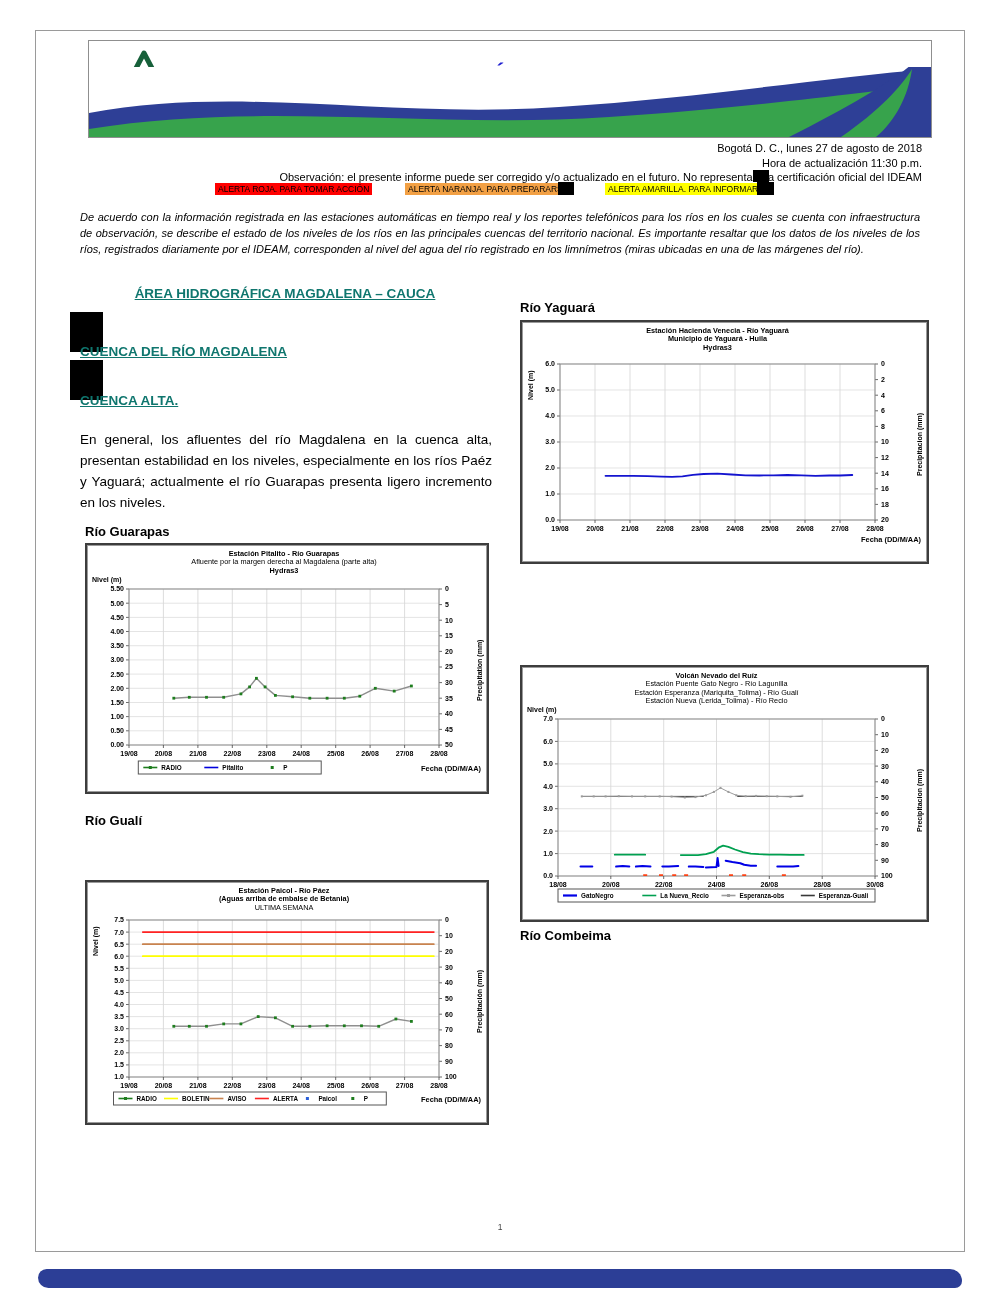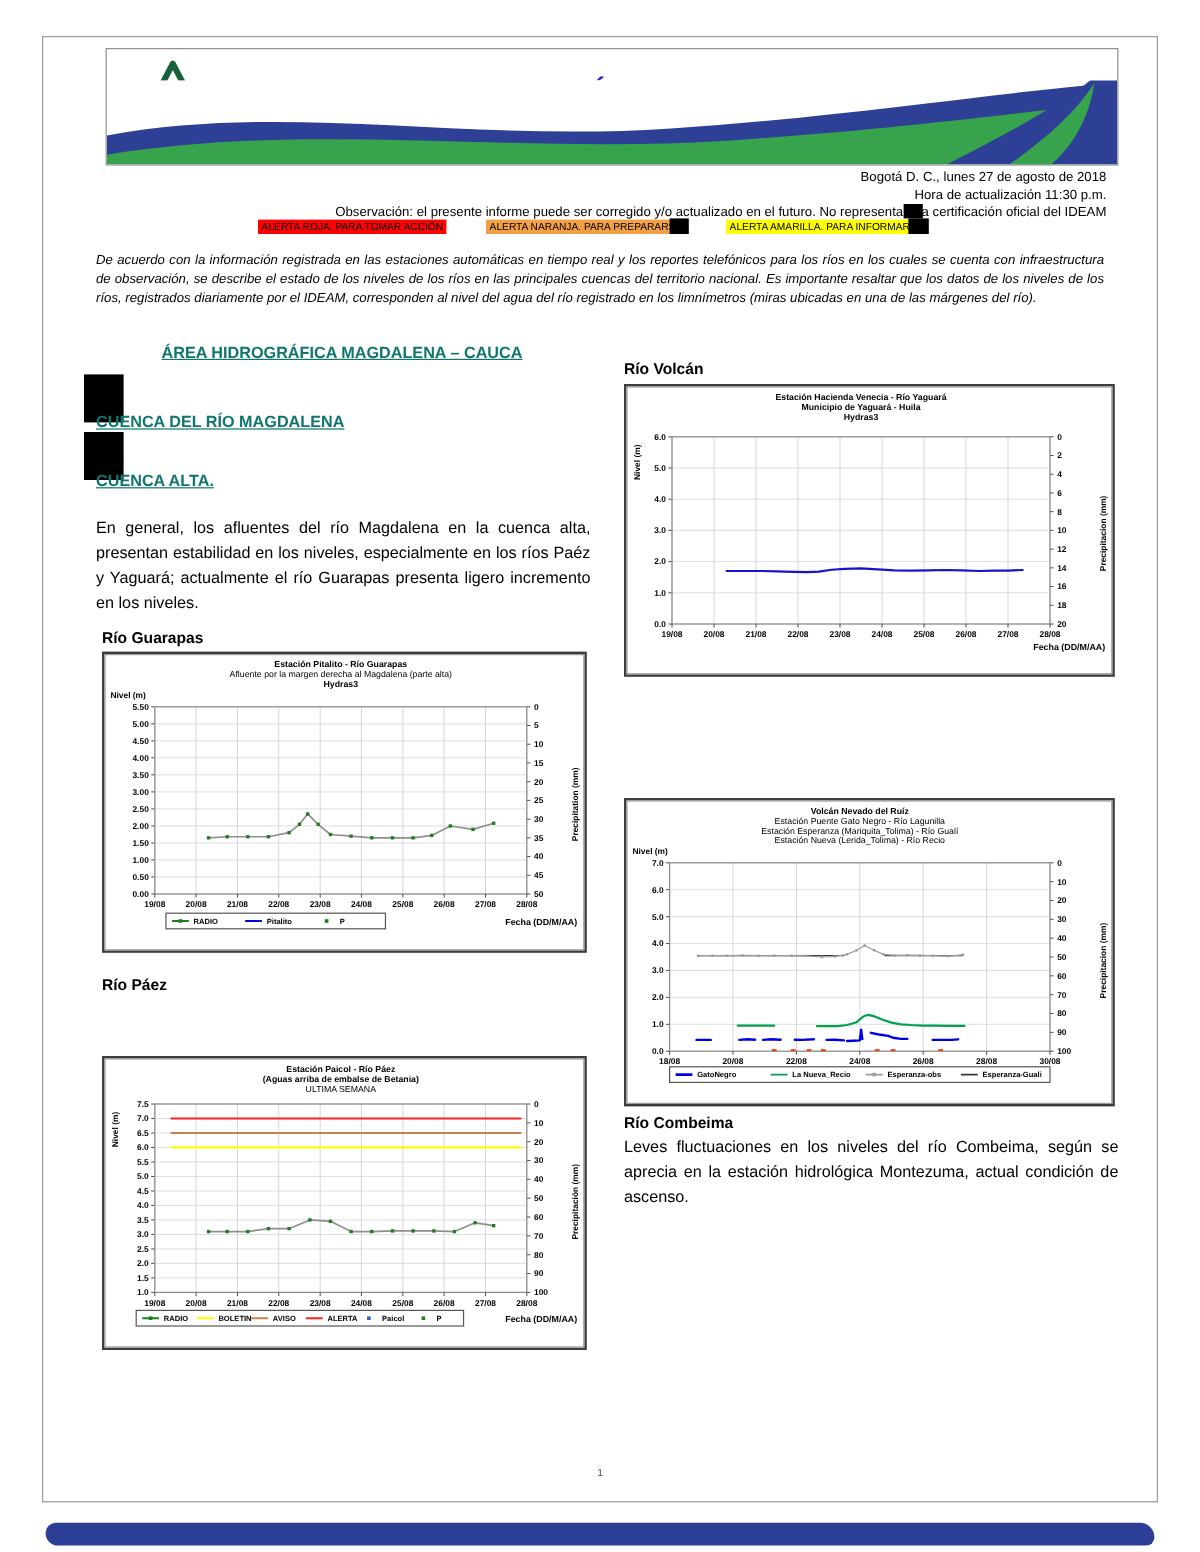--- a/index.html
+++ b/index.html
@@ -221,21 +221,21 @@
           <text x="72.3" y="222.8" font-size="6.3" font-weight="bold">RADIO</text>
           <line x1="115.3" y1="220.5" x2="129.3" y2="220.5" stroke="#0000dd" stroke-width="1.6"></line>
           <text x="133.3" y="222.8" font-size="6.3" font-weight="bold">Pitalito</text>
           <rect x="181.7" y="219" width="3" height="3" fill="#1e7d1e"></rect>
           <text x="194.2" y="222.8" font-size="6.3" font-weight="bold">P</text>
           <text x="392" y="224" text-anchor="end" font-size="7.4" font-weight="bold">Fecha (DD/M/AA)</text>
         </svg>
       </div>
   </div>
 
-  <div class="river-heading h-paez">Río Páez</div>
+  <div class="river-heading h-paez">Río Gualí</div>
   <div class="chartbox cb-paez">
     <div class="chartinner">
         <svg viewBox="0 0 396 237" width="396" height="237">
           <line x1="40.0" y1="36" x2="40.0" y2="193" stroke="#cfcfcf" stroke-width="0.7"></line>
           <line x1="74.4" y1="36" x2="74.4" y2="193" stroke="#cfcfcf" stroke-width="0.7"></line>
           <line x1="108.9" y1="36" x2="108.9" y2="193" stroke="#cfcfcf" stroke-width="0.7"></line>
           <line x1="143.3" y1="36" x2="143.3" y2="193" stroke="#cfcfcf" stroke-width="0.7"></line>
           <line x1="177.8" y1="36" x2="177.8" y2="193" stroke="#cfcfcf" stroke-width="0.7"></line>
           <line x1="212.2" y1="36" x2="212.2" y2="193" stroke="#cfcfcf" stroke-width="0.7"></line>
           <line x1="246.7" y1="36" x2="246.7" y2="193" stroke="#cfcfcf" stroke-width="0.7"></line>
@@ -363,21 +363,21 @@
           <text x="183.9" y="216.8" font-size="6.3" font-weight="bold">ALERTA</text>
           <rect x="216.9" y="213" width="3" height="3" fill="#2a5fd9"></rect>
           <text x="229.4" y="216.8" font-size="6.3" font-weight="bold">Paicol</text>
           <rect x="262.3" y="213" width="3" height="3" fill="#1e7d1e"></rect>
           <text x="274.8" y="216.8" font-size="6.3" font-weight="bold">P</text>
           <text x="392" y="218" text-anchor="end" font-size="7.4" font-weight="bold">Fecha (DD/M/AA)</text>
         </svg>
       </div>
   </div>
 
-  <div class="river-heading h-yaguara">Río Volcán</div>
+  <div class="river-heading h-yaguara">Río Yaguará</div>
   <div class="chartbox cb-yaguara">
     <div class="chartinner">
         <svg viewBox="0 0 401 236" width="401" height="236">
           <line x1="36.0" y1="40" x2="36.0" y2="196" stroke="#cfcfcf" stroke-width="0.7"></line>
           <line x1="71.0" y1="40" x2="71.0" y2="196" stroke="#cfcfcf" stroke-width="0.7"></line>
           <line x1="106.0" y1="40" x2="106.0" y2="196" stroke="#cfcfcf" stroke-width="0.7"></line>
           <line x1="141.0" y1="40" x2="141.0" y2="196" stroke="#cfcfcf" stroke-width="0.7"></line>
           <line x1="176.0" y1="40" x2="176.0" y2="196" stroke="#cfcfcf" stroke-width="0.7"></line>
           <line x1="211.0" y1="40" x2="211.0" y2="196" stroke="#cfcfcf" stroke-width="0.7"></line>
           <line x1="246.0" y1="40" x2="246.0" y2="196" stroke="#cfcfcf" stroke-width="0.7"></line>
@@ -587,17 +587,16 @@
           <line x1="197.5" y1="226.5" x2="211.5" y2="226.5" stroke="#9c9c9c" stroke-width="1.6"></line>
           <rect x="203.0" y="225" width="3" height="3" fill="#9c9c9c"></rect>
           <text x="215.5" y="228.8" font-size="6.3" font-weight="bold">Esperanza-obs</text>
           <line x1="276.8" y1="226.5" x2="290.8" y2="226.5" stroke="#383838" stroke-width="1.6"></line>
           <text x="294.8" y="228.8" font-size="6.3" font-weight="bold">Esperanza-Guali</text>
         </svg>
       </div>
   </div>
 
   <div class="river-heading h-combeima">Río Combeima</div>
-  <div class="para para-combeima">Leves fluctuaciones en los niveles del río Combeima, según se aprecia en la estación hidrológica Montezuma, actual condición de ascenso.</div>
 
   <div class="pagenum">1</div>
   <div class="bottombar"></div>
 </div>
 
 </body></html>

